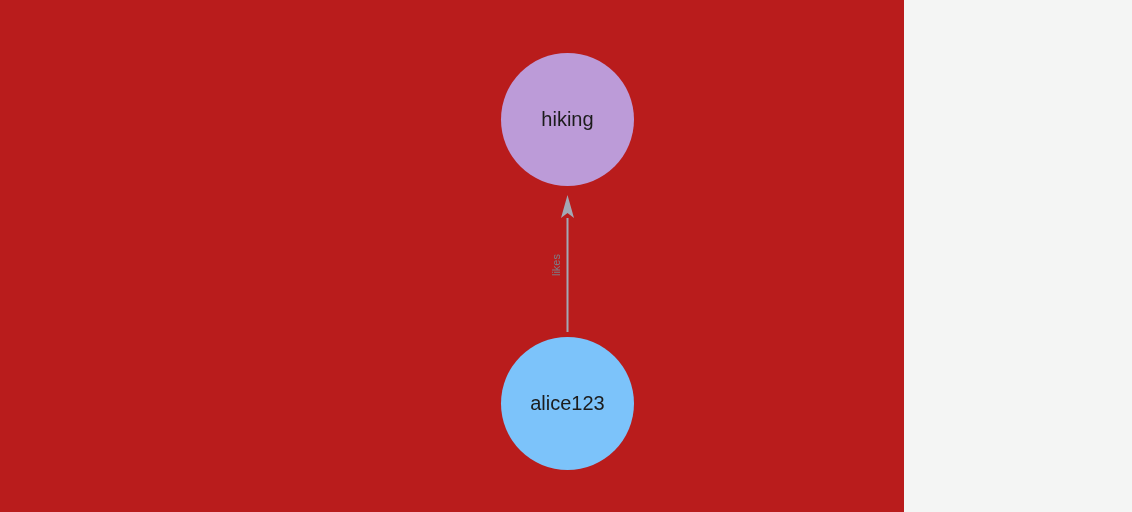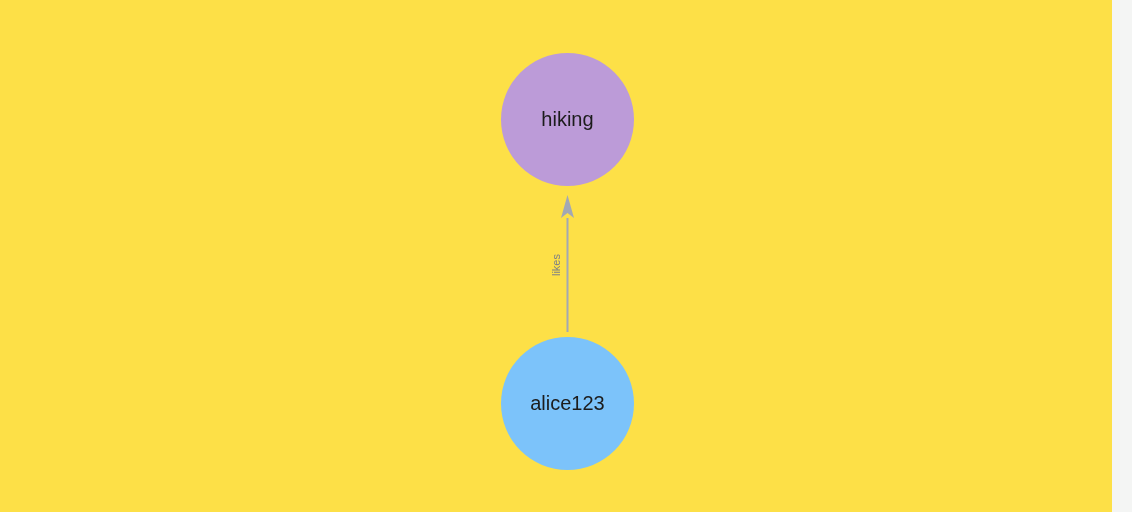--- a/index.html
+++ b/index.html
@@ -48,21 +48,21 @@
     stroke-width: 2;
     fill: none;
   }
   .node-circle {
     stroke: none;
   }
 </style>
 </head>
 <body style="background: rgb(244, 245, 244);">
 
-<div id="graph-canvas" style="background: #fde047; width: 1112px; height: 512px; text-decoration: underline;">
+<div id="graph-canvas" style="background: #b91c1c; width: 904px; height: 512px; text-decoration: underline;">
   <svg class="graph-svg" viewBox="0 0 1132 512" xmlns="http://www.w3.org/2000/svg">
 
     <g>
       <line class="edge-line" x1="567.5" y1="332" x2="567.5" y2="218" stroke="#a3a8b4" stroke-width="2"></line>
       <polygon points="567.5,195 574,218 567.5,212.94 561,218" fill="#a3a8b4"></polygon>
       <text class="edge-label" x="557" y="265" transform="rotate(-90 557 265)" fill="#7b7f88" font-size="11">likes</text>
     </g>
 
     <g>
       <circle class="node-circle" cx="567.5" cy="119.5" r="66.5" fill="#bc9bd8"></circle>

